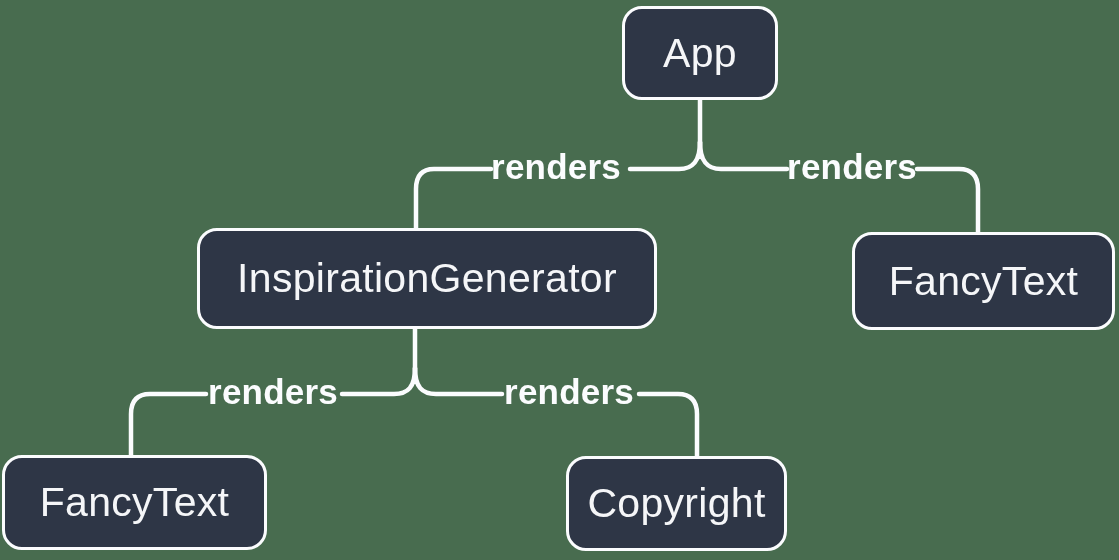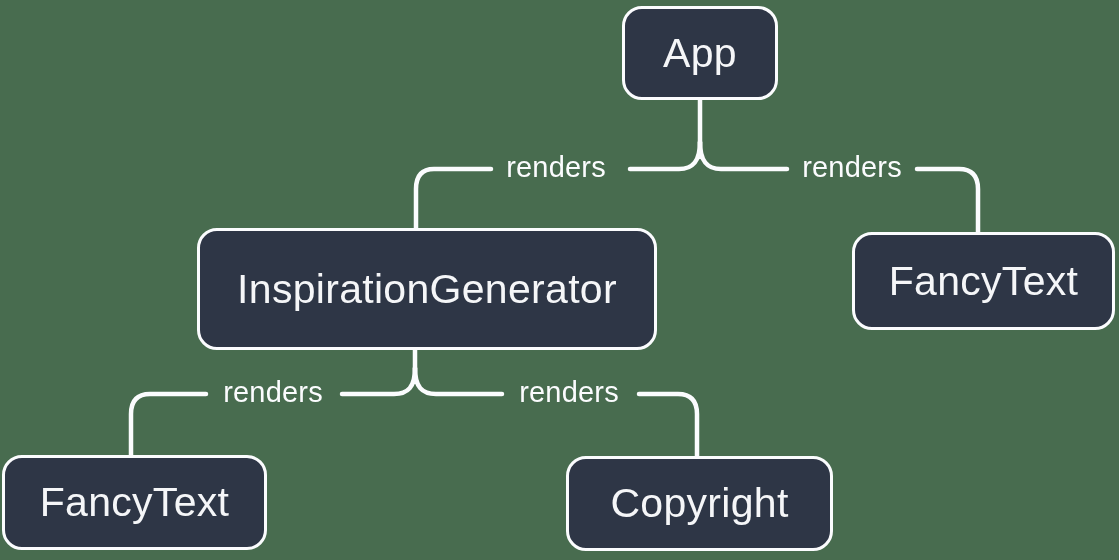--- a/index.html
+++ b/index.html
@@ -44,22 +44,22 @@
     color: #F5F6F8;
     font-size: 41px;
     font-weight: 400;
     letter-spacing: 0.3px;
     white-space: nowrap;
   }
   .edge-label {
     position: absolute;
     transform: translate(-50%, -50%);
     color: #FBFCFE;
-    font-size: 29px;
-    font-weight: 400;
+    font-size: 35px;
+    font-weight: 700;
     letter-spacing: 0.2px;
     white-space: nowrap;
   }
 </style>
 </head>
 <body>
 
 <div class="stage">
 
   <svg class="edges-svg" viewBox="0 0 1119 560" xmlns="http://www.w3.org/2000/svg">
@@ -74,33 +74,33 @@
 
     <path d="M 415 368 C 415 387 408 394 394 394 L 342 394 M 206 394 L 150 394 Q 131 394 131 414 L 131 456"></path>
 
     <path d="M 415 368 C 415 387 422 394 436 394 L 502 394 M 639 394 L 678 394 Q 697 394 697 414 L 697 457"></path>
   </svg>
 
   <div class="node" style="left:622px; top:6px; width:156px; height:94px;">
     <span class="node-label">App</span>
   </div>
 
-  <div class="node" style="left:197px; top:228px; width:460px; height:122px;">
+  <div class="node" style="left:197px; top:228px; width:460px; height:101px;">
     <span class="node-label">InspirationGenerator</span>
   </div>
 
   <div class="node" style="left:852px; top:232px; width:263px; height:98px;">
     <span class="node-label">FancyText</span>
   </div>
 
   <div class="node" style="left:2px; top:455px; width:265px; height:95px;">
     <span class="node-label">FancyText</span>
   </div>
 
-  <div class="node" style="left:566px; top:456px; width:267px; height:95px;text-align:right;">
+  <div class="node" style="left:566px; top:456px; width:221px; height:95px;text-align:right;">
     <span class="node-label">Copyright</span>
   </div>
 
   <div class="edge-label" style="left:556px; top:167px;">renders</div>
 
   <div class="edge-label" style="left:852px; top:167px;">renders</div>
 
   <div class="edge-label" style="left:273px; top:392px;">renders</div>
 
   <div class="edge-label" style="left:569px; top:392px;">renders</div>

